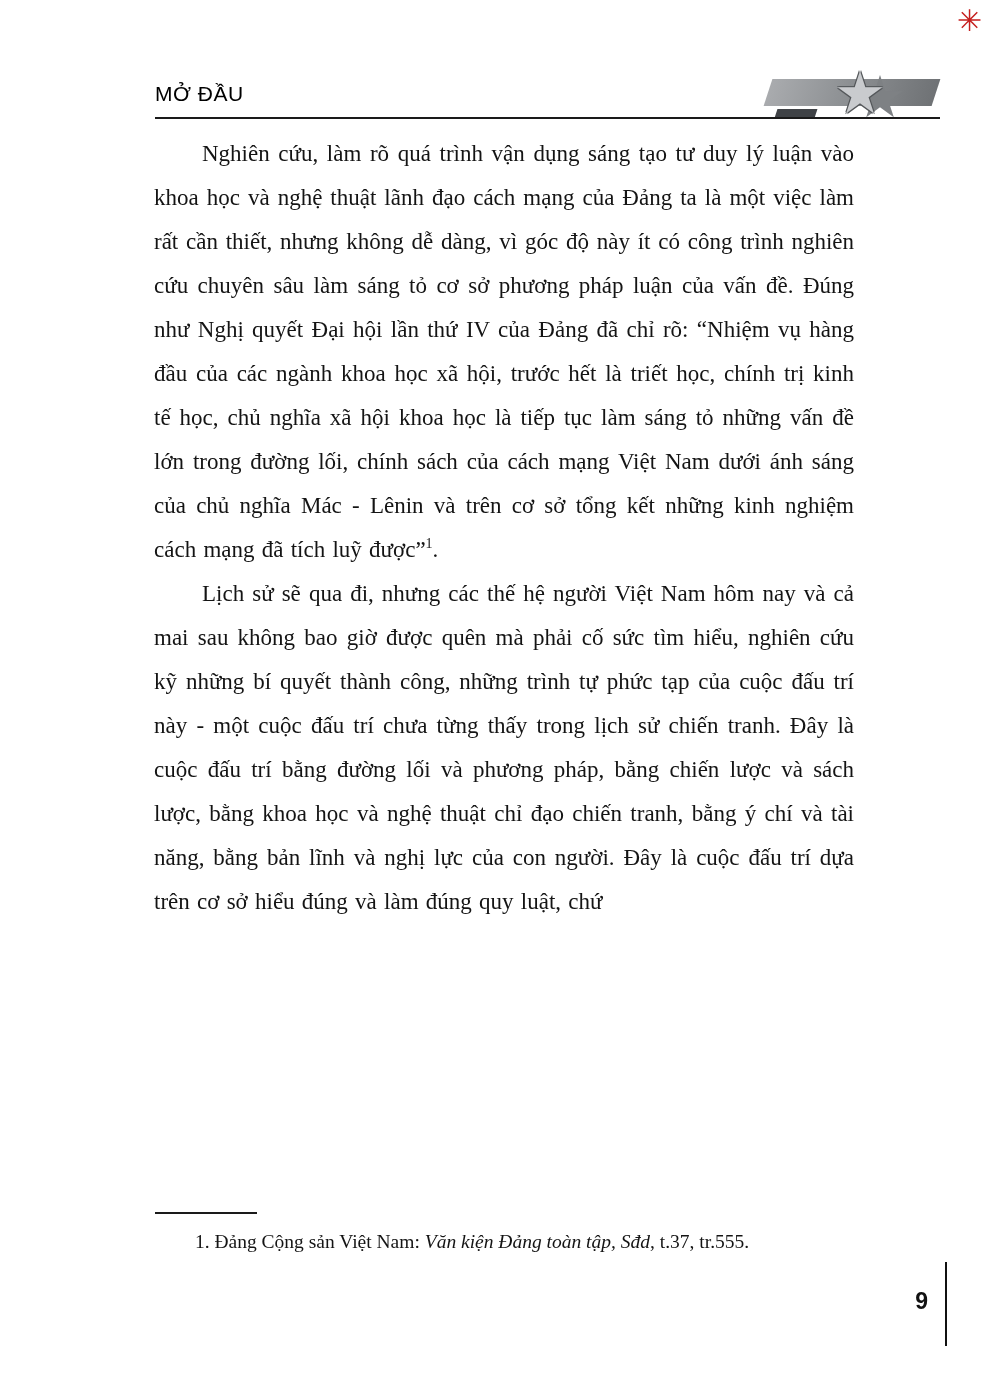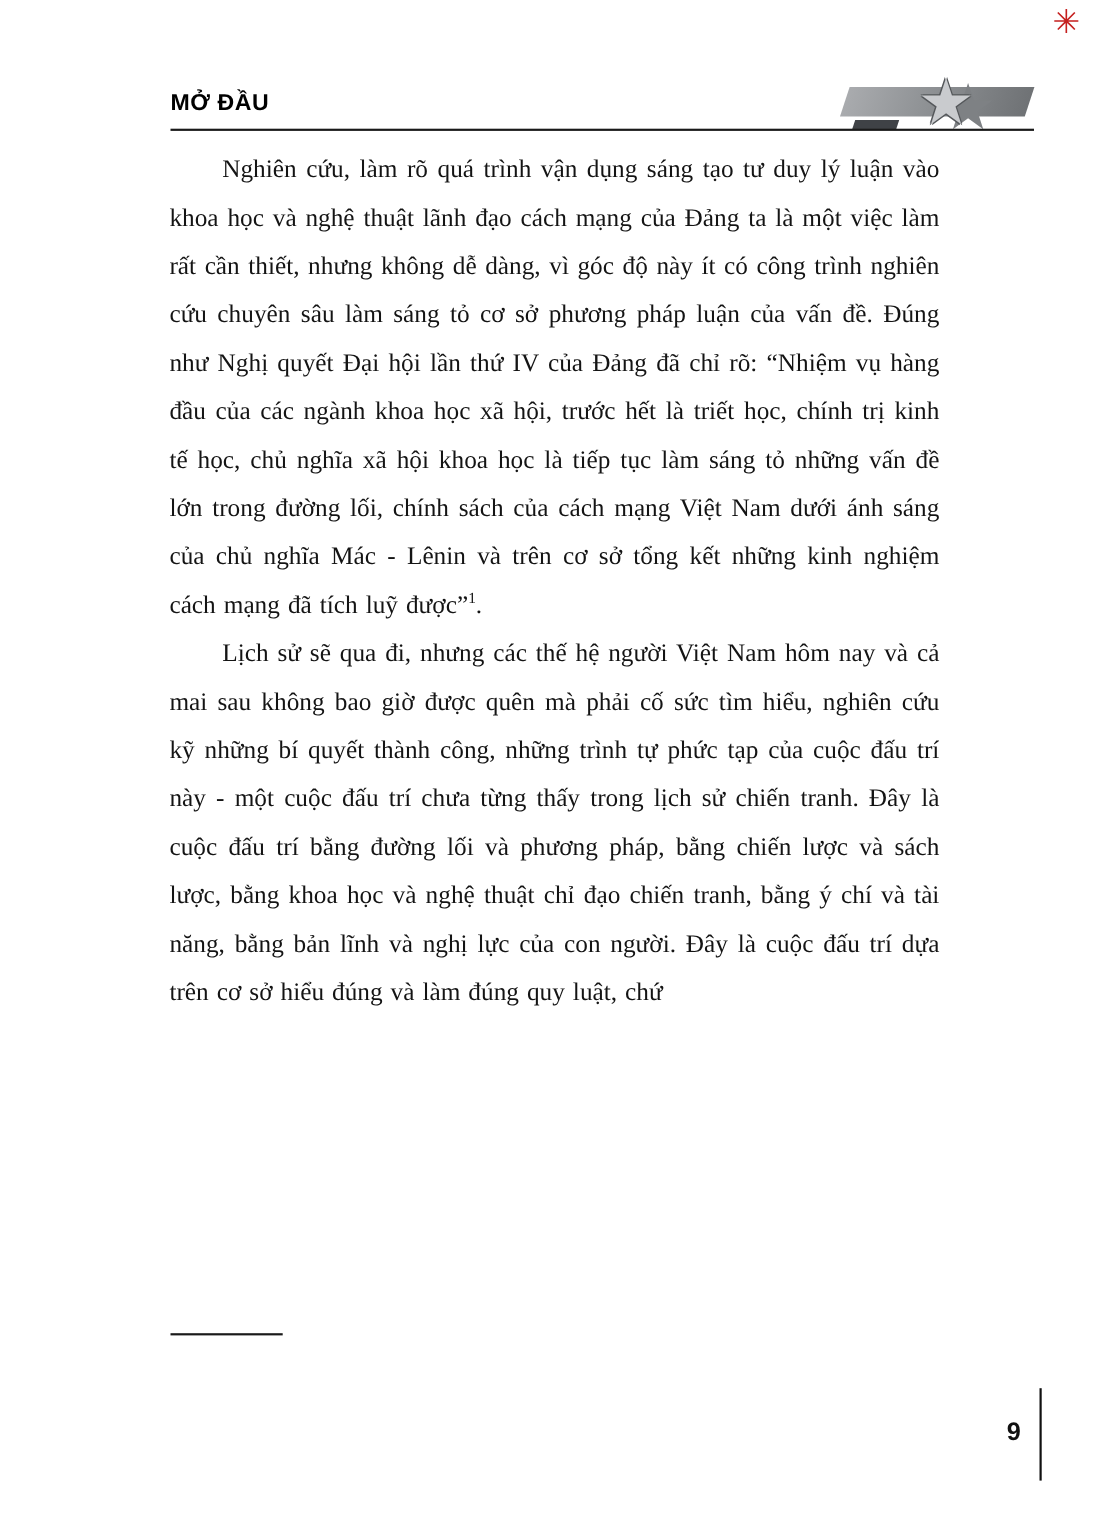--- a/index.html
+++ b/index.html
@@ -27,21 +27,21 @@
     font-family: "DejaVu Sans", sans-serif;
   }
 
   
   .page-title {
     position: absolute;
     top: 82px;
     left: 155px;
     font-family: "Liberation Sans", sans-serif;
     font-size: 21px;
-    font-weight: bold;
+    font-weight: normal;
     letter-spacing: 0.5px;
     color: #000000;
   }
 
   .banner {
     position: absolute;
     top: 79px;
     left: 768px;
     width: 168px;
     height: 27px;
@@ -167,17 +167,18 @@
   </div>
   <div class="small-tab"></div>
   <div class="header-rule"></div>
 
   <main class="body-text">
     <p><span>Nghiên cứu, làm rõ quá trình vận dụng sáng tạo tư duy lý luận vào khoa học và nghệ thuật lãnh đạo cách mạng của Đảng ta là một việc làm rất cần thiết, nhưng không dễ dàng, vì góc độ này ít có công trình nghiên cứu chuyên sâu làm sáng tỏ cơ sở phương pháp luận của vấn đề. Đúng như Nghị quyết Đại hội lần thứ IV của Đảng đã chỉ rõ: “Nhiệm vụ hàng đầu của các ngành khoa học xã hội, trước hết là triết học, chính trị kinh tế học, chủ nghĩa xã hội khoa học là tiếp tục làm sáng tỏ những vấn đề lớn trong đường lối, chính sách của cách mạng Việt Nam dưới ánh sáng của chủ nghĩa Mác - Lênin và trên cơ sở tổng kết những kinh nghiệm cách mạng đã tích luỹ được”</span><sup>1</sup><span>.</span></p>
     <p>Lịch sử sẽ qua đi, nhưng các thế hệ người Việt Nam hôm nay và cả mai sau không bao giờ được quên mà phải cố sức tìm hiểu, nghiên cứu kỹ những bí quyết thành công, những trình tự phức tạp của cuộc đấu trí này - một cuộc đấu trí chưa từng thấy trong lịch sử chiến tranh. Đây là cuộc đấu trí bằng đường lối và phương pháp, bằng chiến lược và sách lược, bằng khoa học và nghệ thuật chỉ đạo chiến tranh, bằng ý chí và tài năng, bằng bản lĩnh và nghị lực của con người. Đây là cuộc đấu trí dựa trên cơ sở hiểu đúng và làm đúng quy luật, chứ</p>
   </main>
 
   <div class="footnote-rule"></div>
+  <p class="footnote"><span>1. Đảng Cộng sản Việt Nam: </span><em>Văn kiện Đảng toàn tập, Sđd</em><span>, t.37, tr.555.</span></p>
 
   <div class="page-num-rule"></div>
   <div class="page-num">9</div>
 
 </div>
 
 </body></html>

